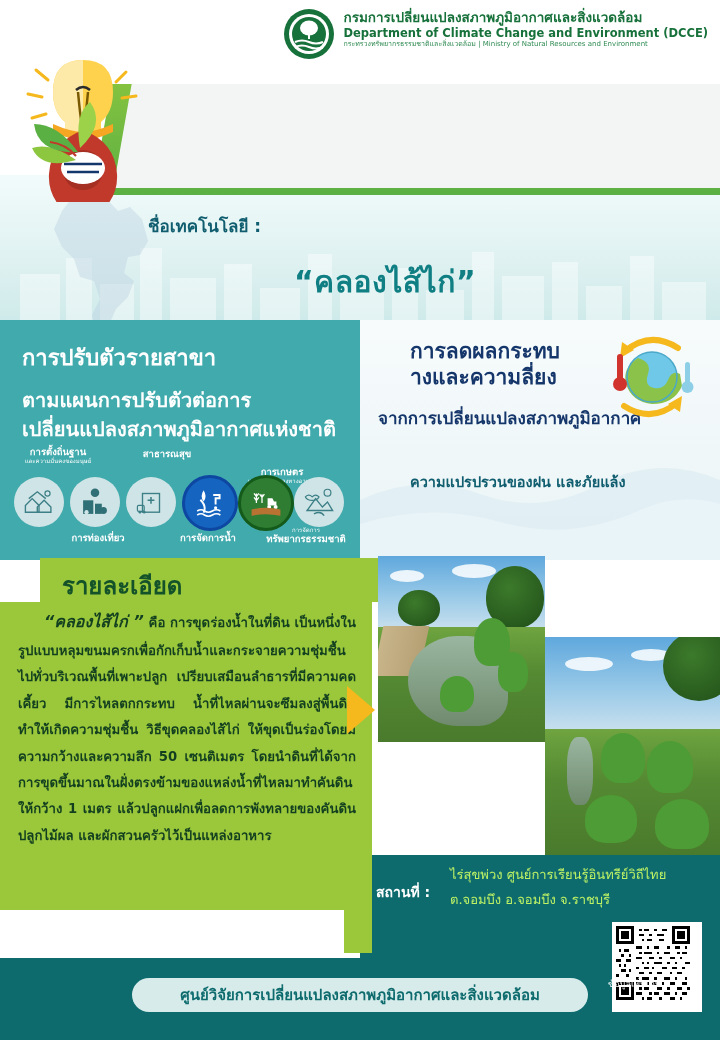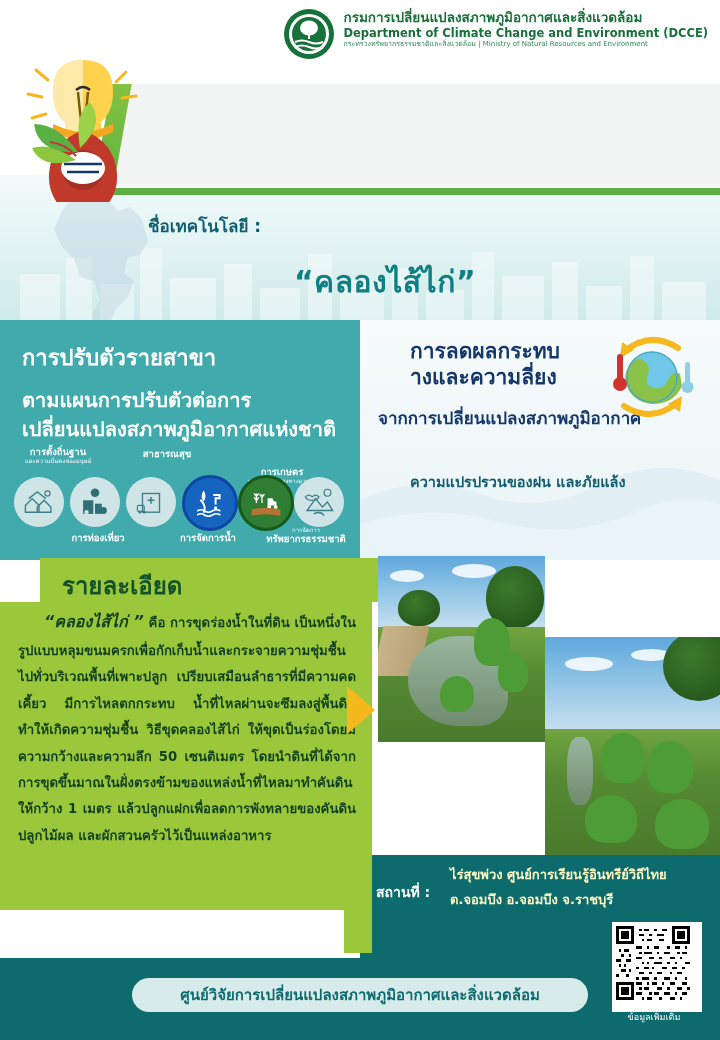--- a/index.html
+++ b/index.html
@@ -90,24 +90,24 @@
   .ph-tree{position:absolute;background:radial-gradient(circle at 40% 35%,#3c7a2b,#1f4d18);border-radius:50% 50% 45% 45%;}
   .ph-ground{position:absolute;left:0;bottom:0;width:100%;height:62%;
     background:linear-gradient(180deg,#6fa440 0%,#558a33 40%,#4a7a2c 100%);}
   .ph-water{position:absolute;background:linear-gradient(180deg,#9ab6a0,#6f8a6d);}
   .ph-path{position:absolute;background:linear-gradient(90deg,#c9b58a,#b5a074);}
   .ph-plant{position:absolute;background:#4e9c35;border-radius:50% 50% 40% 40%;}
 
   
   .loc-band{position:absolute;left:360px;top:855px;width:360px;height:125px;background:#0d6b6e;z-index:5;}
   .loc-lab{position:absolute;left:16px;top:26px;font-size:14px;font-weight:bold;color:#ffffff;}
-  .loc-val{position:absolute;left:90px;top:8px;width:260px;font-size:13px;font-weight:bold;color:#fef9c3;line-height:1.9;}
+  .loc-val{position:absolute;left:90px;top:8px;width:260px;font-size:13px;font-weight:normal;color:#bef264;line-height:1.9;}
   .green-strip{position:absolute;left:344px;top:855px;width:28px;height:98px;background:#9bc83a;z-index:6;}
   .qr-box{position:absolute;left:612px;top:922px;width:82px;height:82px;background:#ffffff;padding:4px;z-index:8;}
-  .qr-cap{position:absolute;left:608px;top:1010px;width:92px;text-align:center;font-size:9px;color:#ffffff;z-index:8;}
+  .qr-cap{position:absolute;left:608px;top:977px;width:92px;font-size:9px;color:#ffffff;z-index:8;}
 
   
   .footer{position:absolute;left:0;top:958px;width:720px;height:82px;background:#0d6b6e;z-index:4;}
   .footer-pill{position:absolute;left:132px;top:978px;width:456px;height:34px;
     background:#d7ecea;border-radius:18px;display:flex;align-items:center;justify-content:center;z-index:7;text-align:center;}
   .footer-pill span{font-size:15px;font-weight:bold;color:#0d6b6e;}
 </style>
 </head>
 <body>
 

